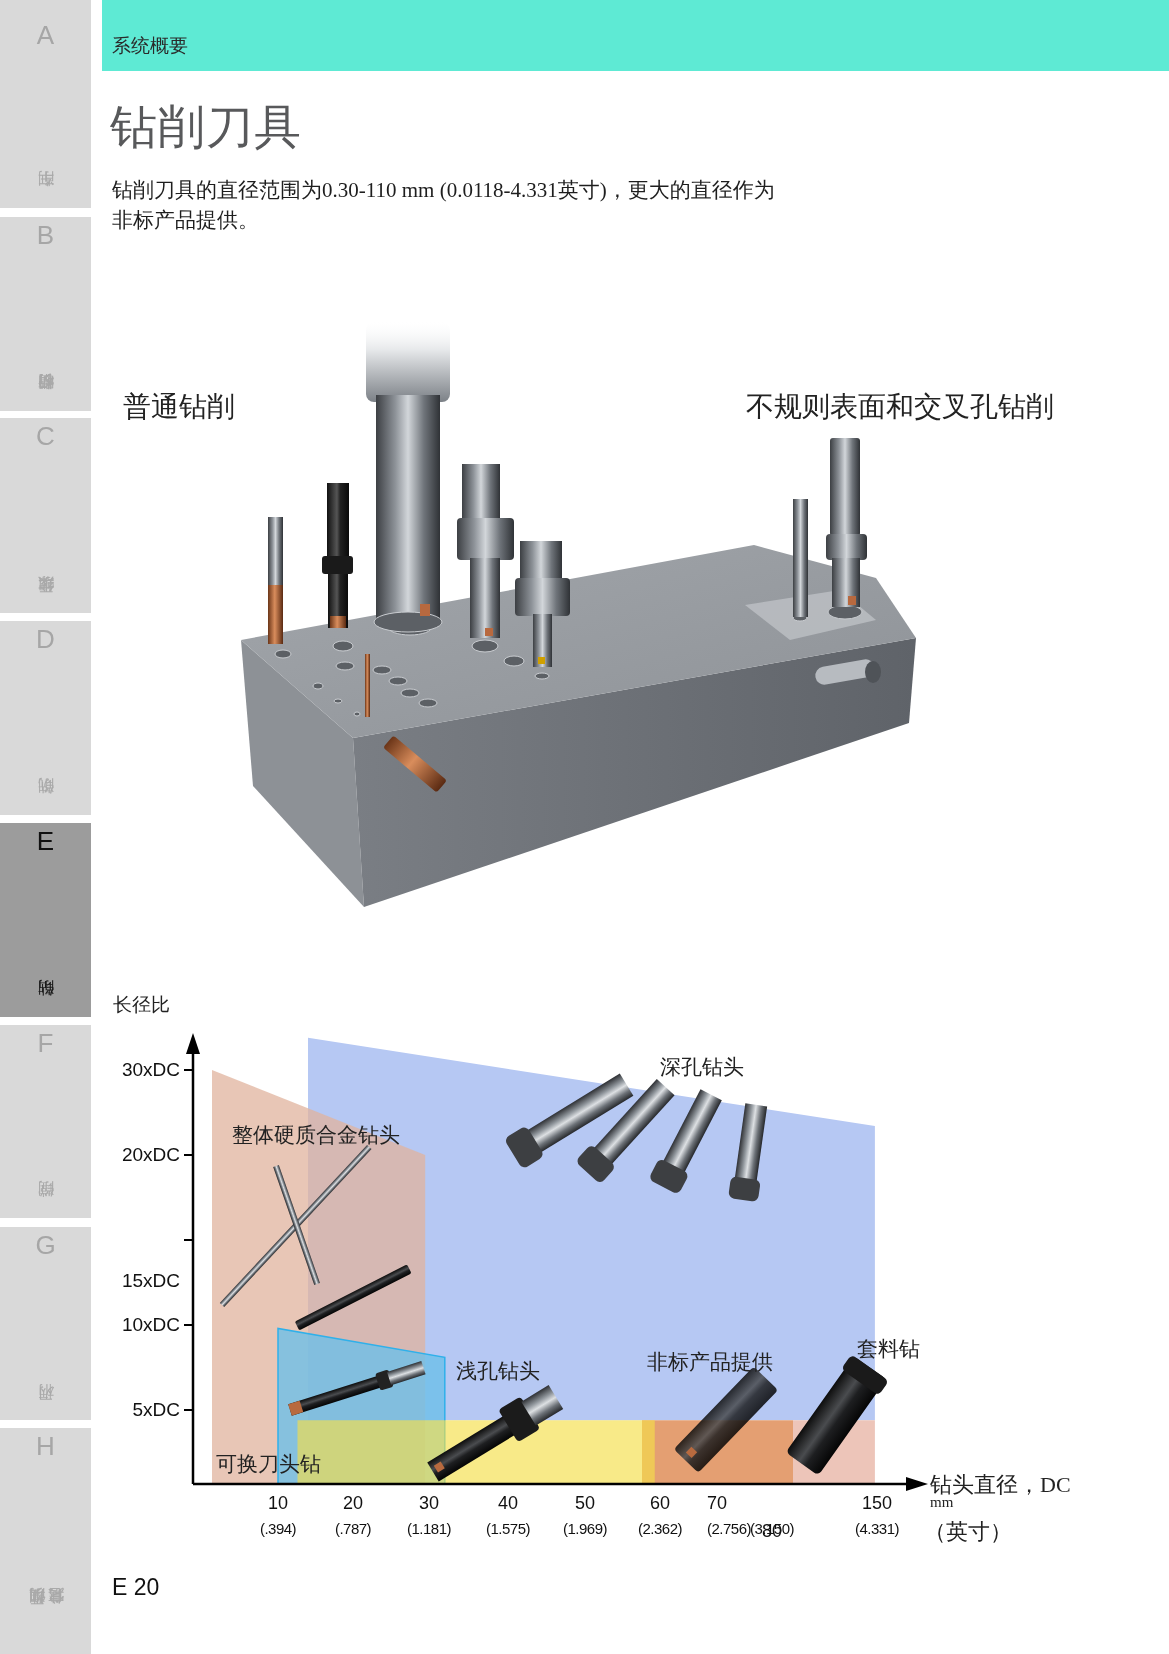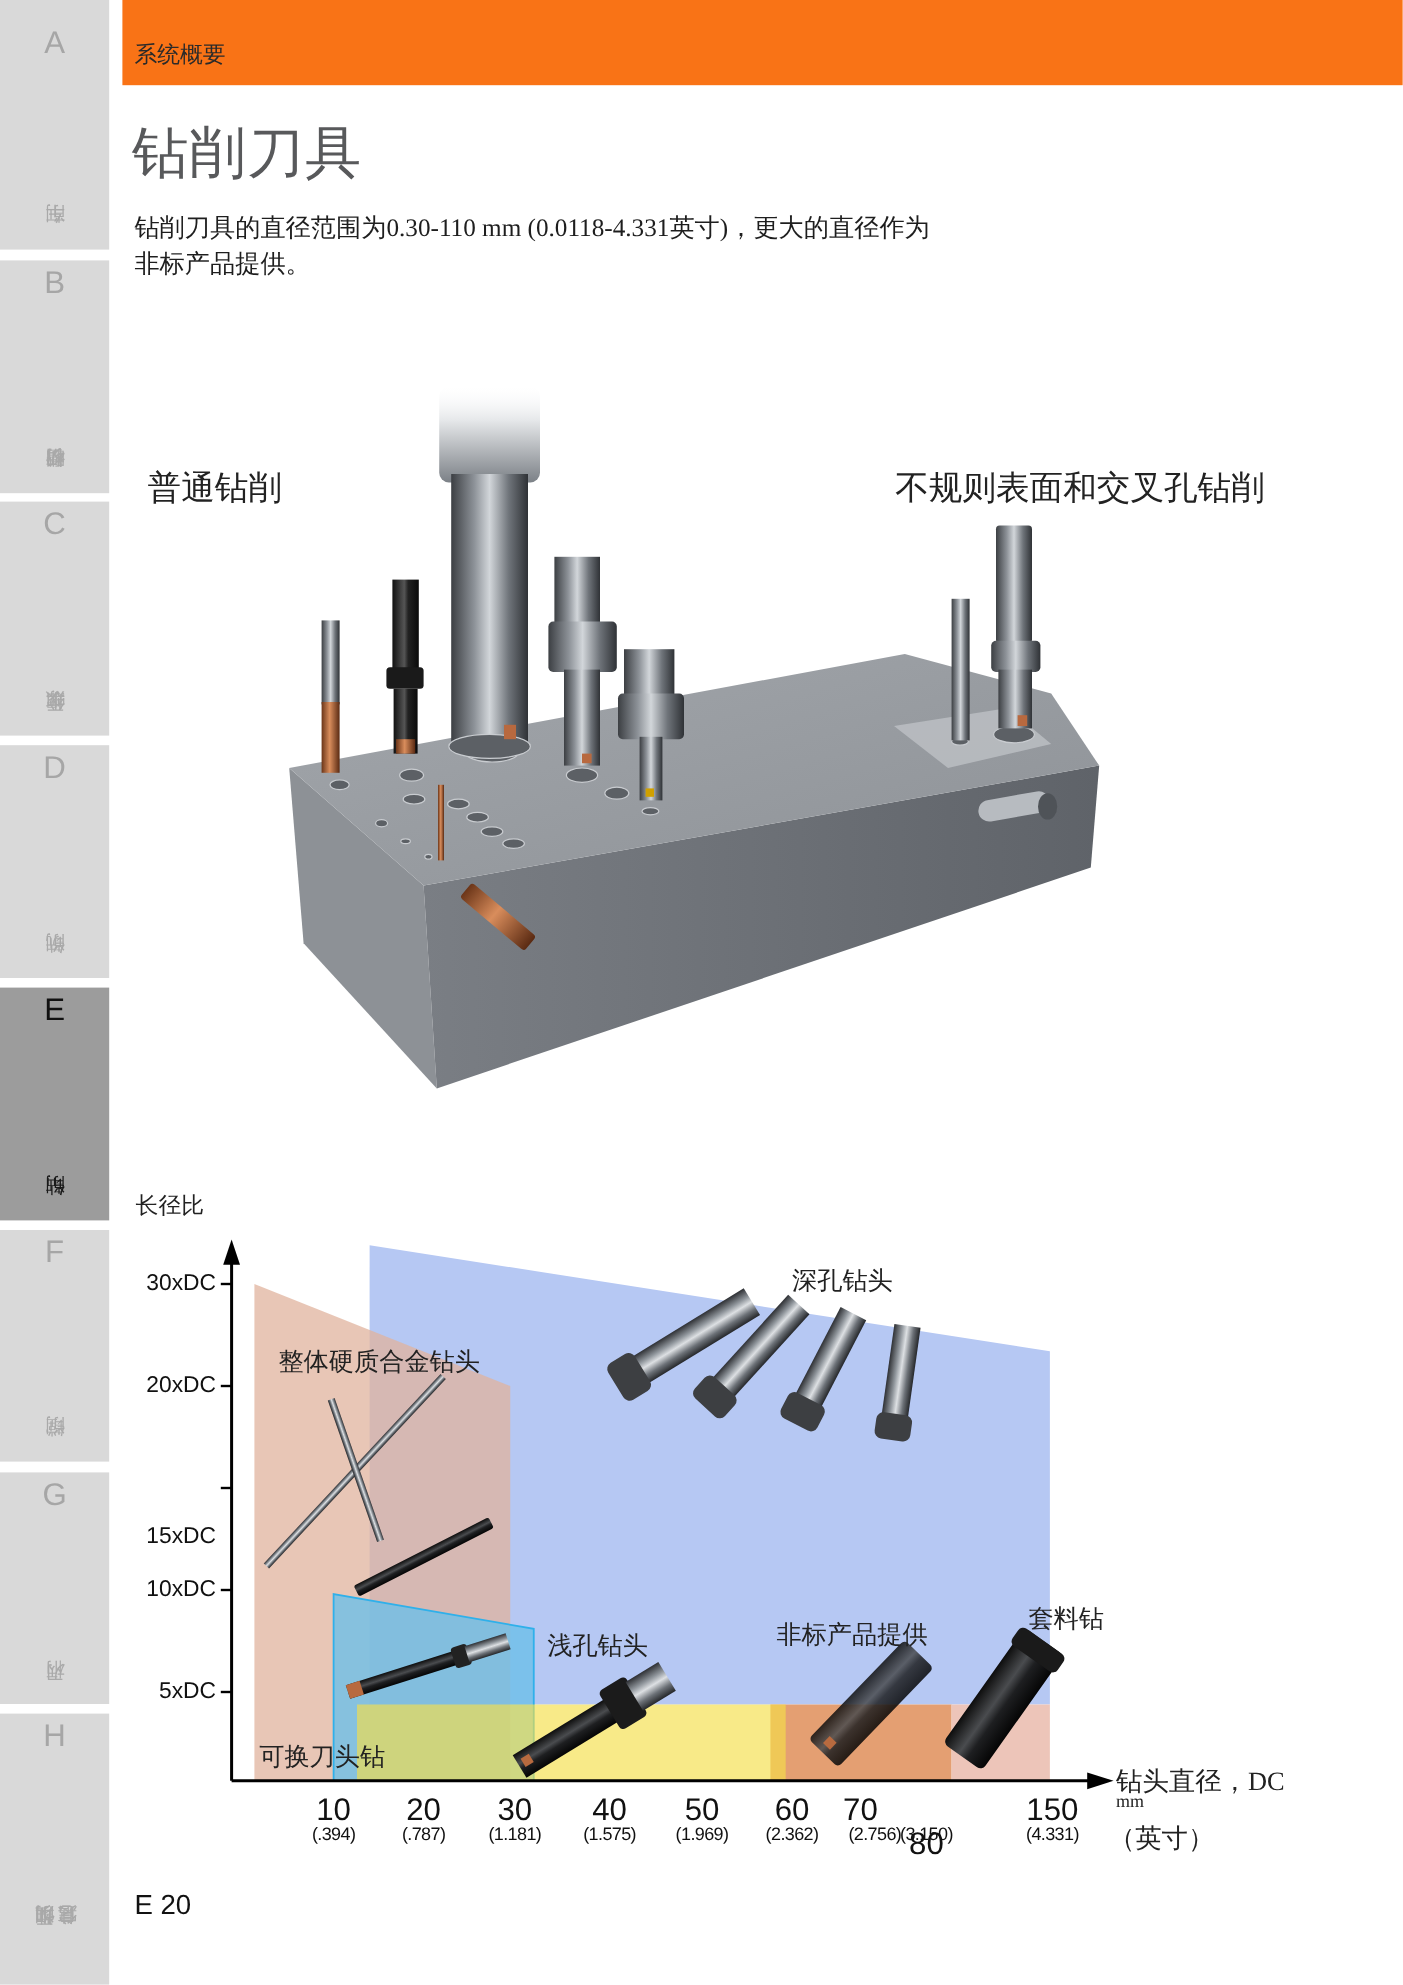--- a/index.html
+++ b/index.html
@@ -13,29 +13,29 @@
   .tab-letter { position: absolute; left: 0; width: 91px; text-align: center;
                 font-family: "Liberation Sans", sans-serif; font-size: 26px; line-height: 28px; color: #a6a6a6; }
   .tab.active .tab-letter { color: #111; }
   .tab-label { position: absolute; bottom: 8px; left: 0; width: 91px; display: flex; justify-content: center; }
   .tab-label-inner { writing-mode: vertical-rl; transform: rotate(180deg);
                      font-family: "DejaVu Sans", sans-serif; font-size: 16px; line-height: 19px;
                      color: #a9a9a9; white-space: pre; text-align: left; }
   .tab.active .tab-label-inner { color: #1a1a1a; }
 
   
-  .header-bar { left: 102px; top: 0; width: 1067px; height: 71px; background: #f97316; }
+  .header-bar { left: 102px; top: 0; width: 1067px; height: 71px; background: #5eead4; }
   .header-text { left: 10px; top: 33px; font-family: "DejaVu Sans", sans-serif; font-size: 19px; color: #2a2a2a; }
   .page-title { left: 110px; top: 96px; font-family: "DejaVu Sans", sans-serif; font-size: 47px; color: #58595b; letter-spacing: 1px; text-align: center; }
   .desc { left: 112px; font-family: "Liberation Serif", serif; font-size: 21px; color: #1e1e1e; white-space: nowrap; }
 
   .pic-label { font-family: "Liberation Serif", serif; font-size: 28px; color: #222; white-space: nowrap; }
   .chart-label { font-family: "Liberation Serif", serif; font-size: 21px; color: #222; white-space: nowrap; }
   .ytick-label { font-family: "Liberation Sans", sans-serif; font-size: 19px; color: #111; text-align: right; width: 90px; }
-  .xtick-val { font-family: "Liberation Sans", sans-serif; font-size: 26px; color: #111; text-align: center; width: 70px; }
+  .xtick-val { font-family: "Liberation Sans", sans-serif; font-size: 18px; color: #111; text-align: center; width: 70px; }
   .xtick-inch { font-family: "Liberation Sans", sans-serif; font-size: 15px; color: #111; text-align: center; width: 70px; letter-spacing: -0.5px; }
   .axis-unit { font-family: "Liberation Serif", serif; font-size: 22px; color: #222; white-space: nowrap; }
   .page-number { left: 112px; top: 1574px; font-family: "Liberation Sans", sans-serif; font-size: 23px; color: #111; }
 </style>
 </head>
 <body>
 
 <div>
   <div class="tab" style="top:0;height:208px">
     <div class="tab-letter" style="top:21px">A</div>

